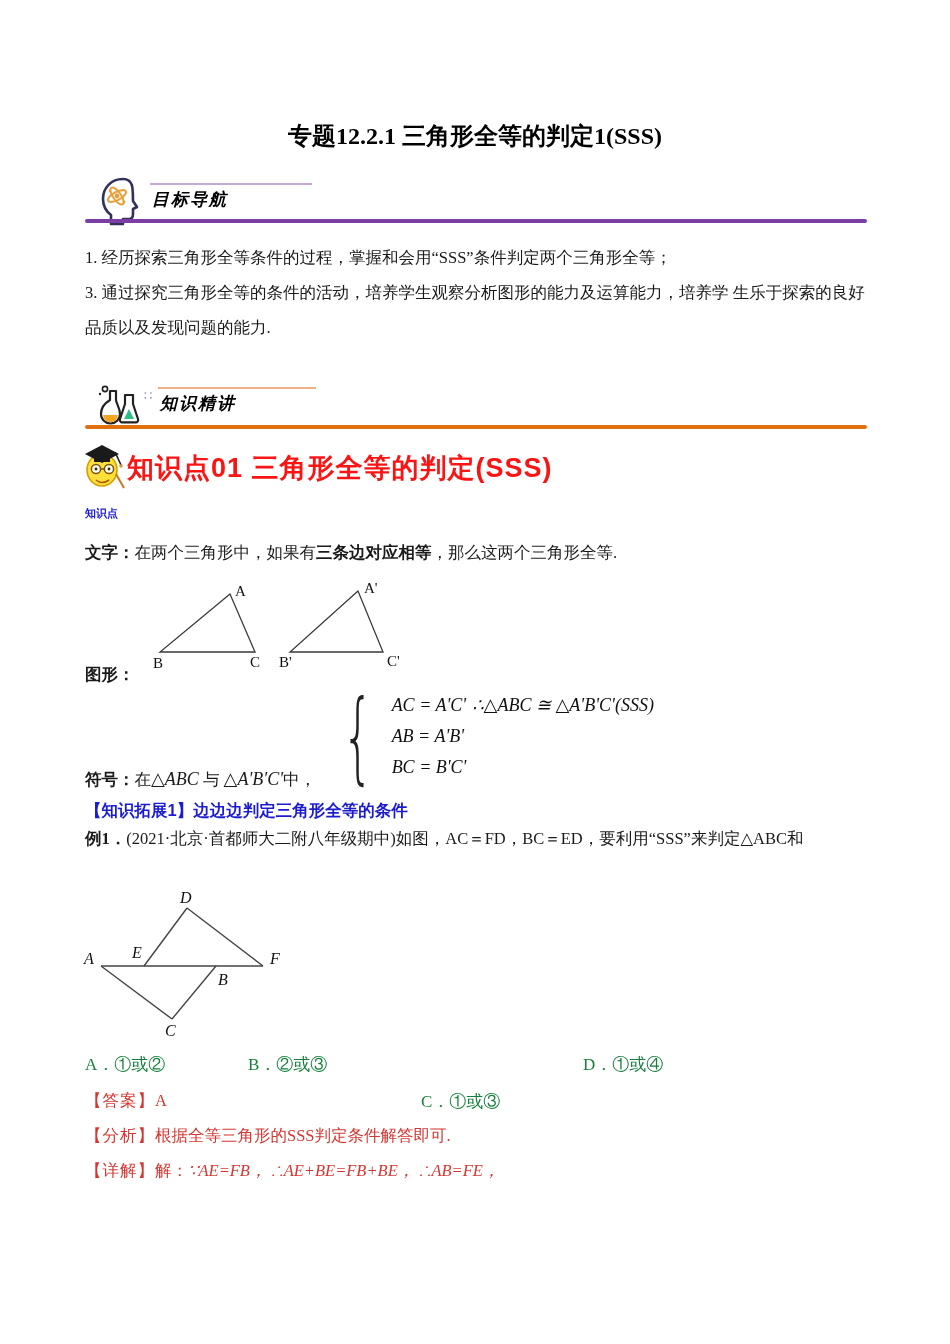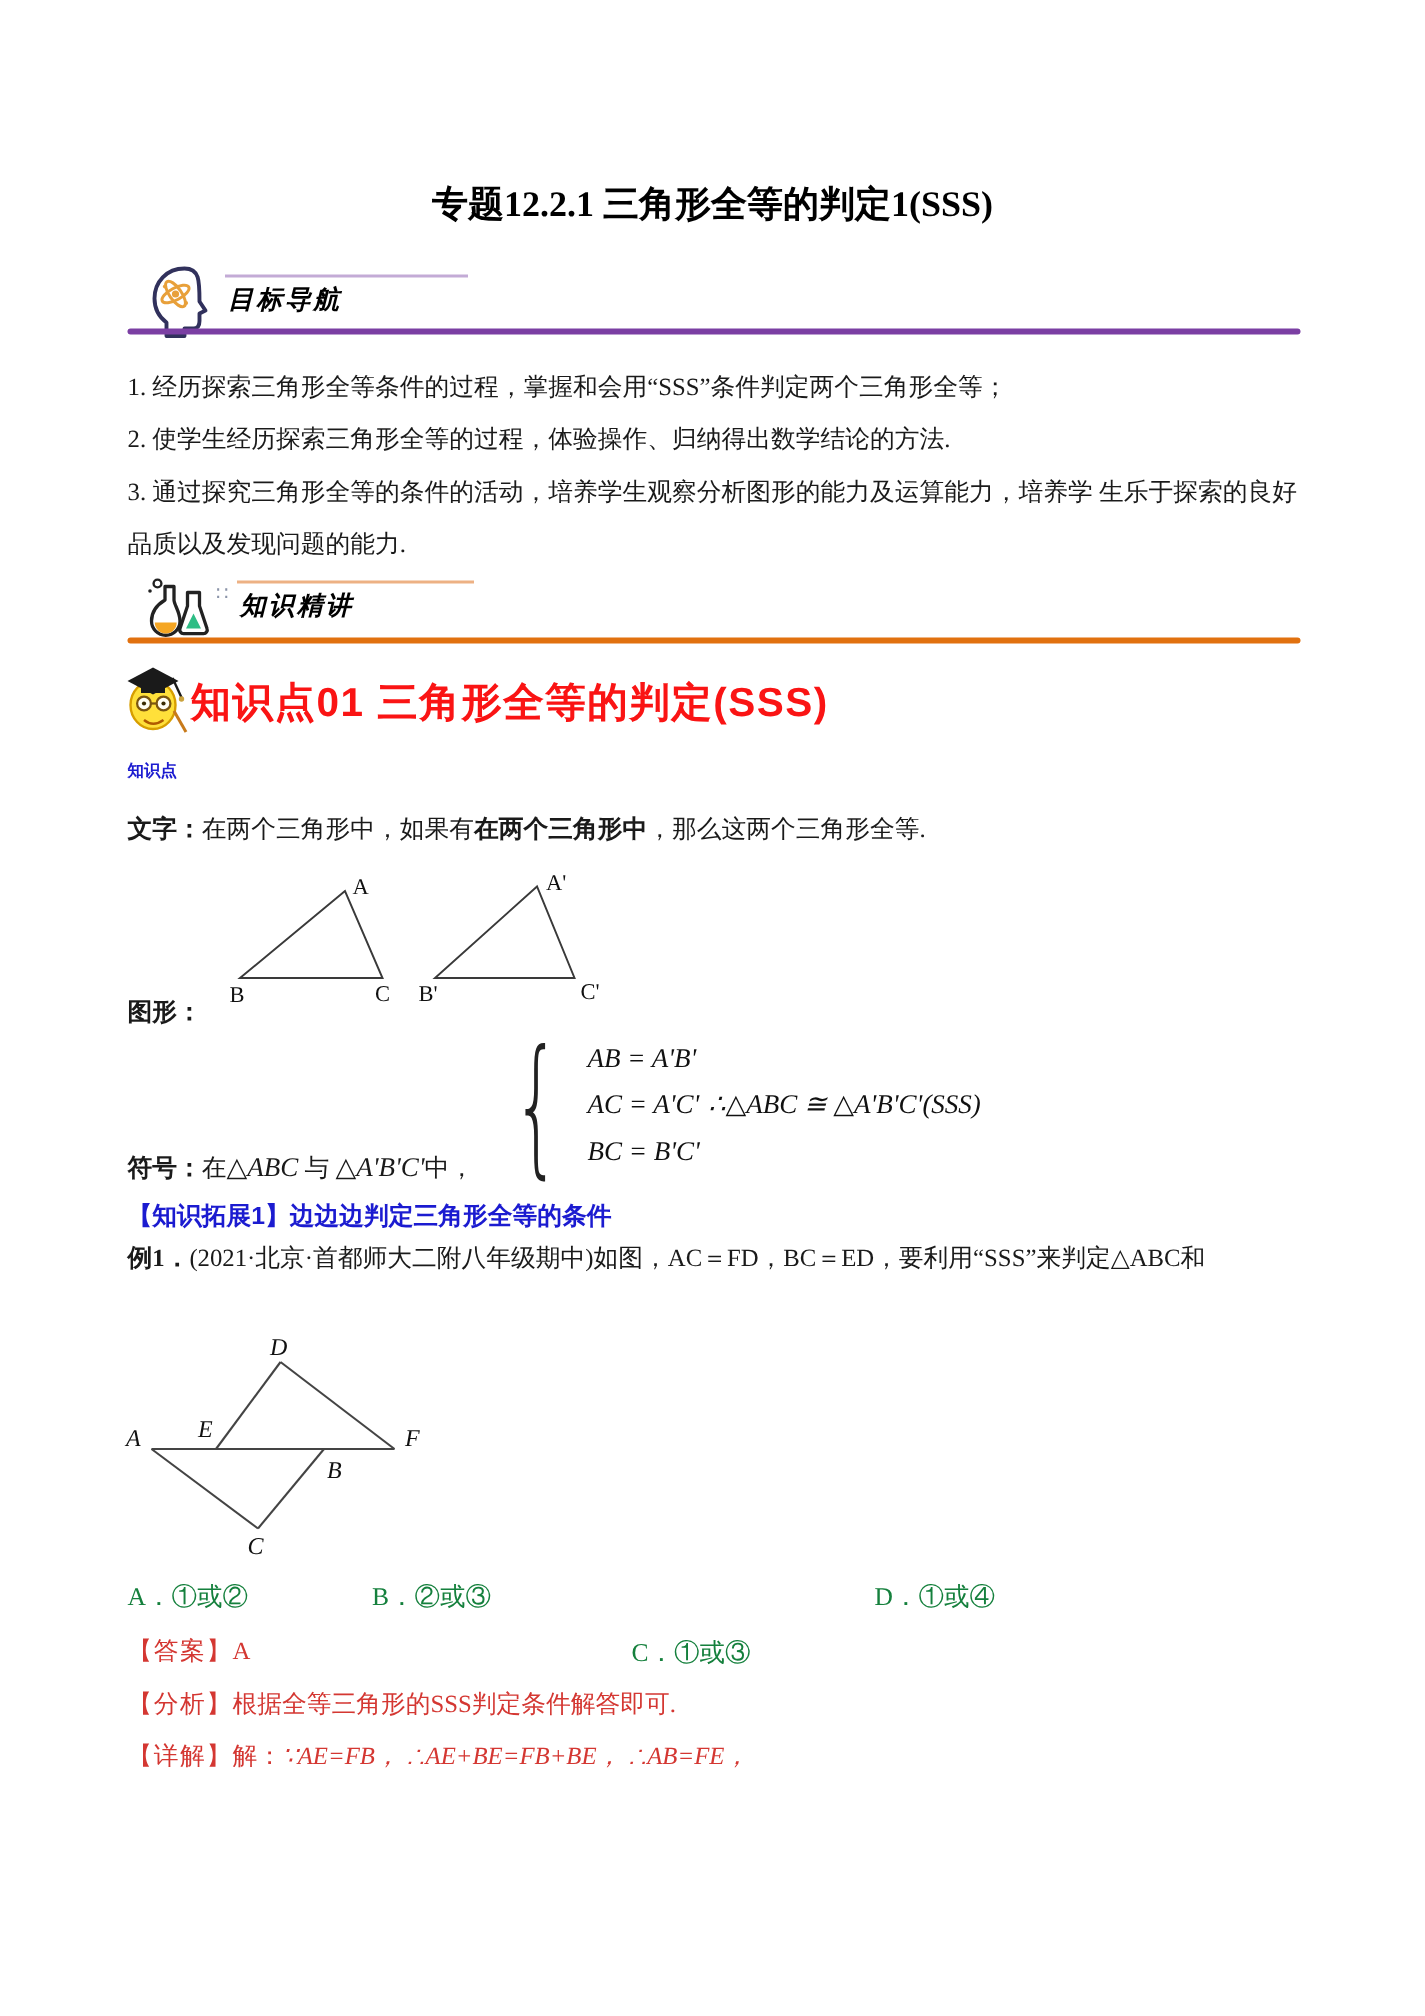--- a/index.html
+++ b/index.html
@@ -55,21 +55,20 @@
       <circle cx="12" cy="15" r="1.4" fill="#e8a03a"></circle>
       <circle cx="26" cy="26" r="1.4" fill="#e8a03a"></circle>
     </svg>
   </div>
   <div class="thinline purple" style="left:150px;top:183px;width:162px;"></div>
   <div class="banner-label" style="left:152px;top:188px;">目标导航</div>
   <div class="rule purple" style="top:219px;"></div>
 
   <div class="objectives">
     <p>1. 经历探索三角形全等条件的过程，掌握和会用“SSS”条件判定两个三角形全等；</p>
-    <p>2. 使学生经历探索三角形全等的过程，体验操作、归纳得出数学结论的方法.</p>
     <p>3. 通过探究三角形全等的条件的活动，培养学生观察分析图形的能力及运算能力，培养学 生乐于探索的良好品质以及发现问题的能力.</p>
   </div>
 
   <div class="abs" style="left:96px;top:382px;width:46px;height:52px;">
     <svg width="46" height="52" viewBox="0 0 46 52">
       <circle cx="9" cy="7" r="2.6" fill="#fff" stroke="#222" stroke-width="1.6"></circle>
       <circle cx="4" cy="12" r="1.2" fill="#222"></circle>
       <path d="M14,9 L14,18 C9,21 5,26 5,32 a9.5,9.5 0 0 0 19,0 C24,26 20,21 20,18 L20,9 Z" fill="#ffffff" stroke="#222" stroke-width="2.2" stroke-linejoin="round"></path>
       <path d="M7.2,33 a7.3,7.3 0 0 0 14.6,0 Z" fill="#f5a623"></path>
       <path d="M29,13 L29,22 L24,37 a2.5,2.5 0 0 0 2.4,3.4 L39.6,40.4 a2.5,2.5 0 0 0 2.4,-3.4 L37,22 L37,13 Z" fill="#ffffff" stroke="#222" stroke-width="2.2" stroke-linejoin="round"></path>
@@ -95,21 +94,21 @@
       <circle cx="27" cy="31" r="1.4" fill="#3a2b00"></circle>
       <path d="M14,42 Q20,47 27,42" fill="none" stroke="#b05a00" stroke-width="1.6"></path>
       <line x1="34" y1="36" x2="42" y2="50" stroke="#c87a1a" stroke-width="2"></line>
     </svg>
   </div>
   <div class="kp-header">知识点01 三角形全等的判定(SSS)</div>
 
   <div class="blue-bold" style="left:85px;top:506px;font-size:11px;">知识点</div>
 
   <div class="row" style="top:542px;">
-    <b class="lbl">文字：</b><span>在两个三角形中，如果有</span><b>在两个三角形中</b><span>，那么这两个三角形全等.</span>
+    <b class="lbl">文字：</b><span>在两个三角形中，如果有</span><b>三条边对应相等</b><span>，那么这两个三角形全等.</span>
   </div>
 
   <div class="abs" style="left:140px;top:580px;">
     <svg width="270" height="95" viewBox="0 0 270 95">
       <polygon points="90,14 20,72 115,72" fill="none" stroke="#3a3a3a" stroke-width="1.3"></polygon>
       <polygon points="218,11 150,72 243,72" fill="none" stroke="#3a3a3a" stroke-width="1.3"></polygon>
       <text x="95" y="16">A</text>
       <text x="13" y="88">B</text>
       <text x="110" y="87">C</text>
       <text x="224" y="13">A'</text>
@@ -118,22 +117,22 @@
     </svg>
   </div>
 
   <div class="row" style="top:664px;">
     <b class="lbl">图形：</b>
   </div>
 
   <div class="eq-block">
     <span class="brace">{</span>
     <div class="eq-rows">
+      <div><span>AC = A'C'</span><span class="conc">∴△ABC ≅ △A'B'C'(SSS)</span></div>
       <div>AB = A'B'</div>
-      <div><span>AC = A'C'</span><span class="conc">∴△ABC ≅ △A'B'C'(SSS)</span></div>
       <div>BC = B'C'</div>
     </div>
   </div>
 
   <div class="row" style="top:768px;">
     <b class="lbl">符号：</b><span>在</span><span class="math-i" style="font-size:18px;">△ABC</span><span> 与 </span><span class="math-i" style="font-size:18px;">△A'B'C'</span><span>中，</span>
   </div>
 
   <div class="blue-bold" style="left:85px;top:800px;font-size:16.5px;">【知识拓展1】边边边判定三角形全等的条件</div>
 

